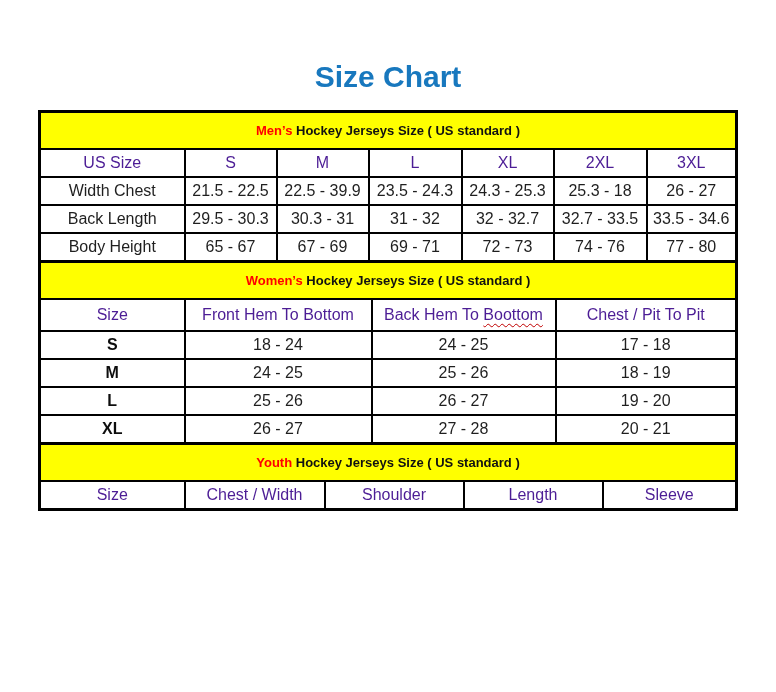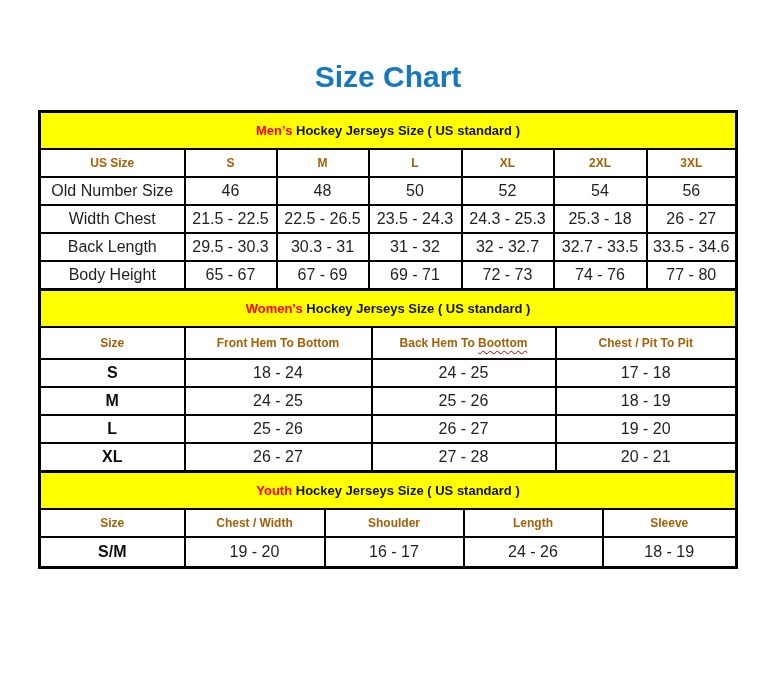--- a/index.html
+++ b/index.html
@@ -45,23 +45,23 @@
   tr.section-header td {
     background: var(--header-yellow, #FFFF00);
     height: 35px;
     font-size: 13px;
     font-weight: bold;
     color: #111;
   }
   tr.section-header .accent { color: var(--accent-red, #FF0000); }
   tr.col-header th {
     height: 26px;
-    font-size: 12px;
-    font-weight: bold;
-    color: #a16207;
+    font-size: 16px;
+    font-weight: normal;
+    color: #4c1d95;
   }
   .womens tr.col-header th { height: 30px; }
   td.data-cell, td.row-label {
     height: 26px;
     font-size: 16px;
     font-weight: normal;
     color: #1f1f1f;
   }
   .youth td.data-cell, .youth td.row-label { height: 28px; }
   td.row-label.bold-label { font-weight: bold; color: #0d0d0d; }
@@ -99,32 +99,23 @@
         <tr class="col-header">
           <th>US Size</th>
           <th>S</th>
           <th>M</th>
           <th>L</th>
           <th>XL</th>
           <th>2XL</th>
           <th>3XL</th>
         </tr>
         <tr>
-          <td class="row-label">Old Number Size</td>
-          <td class="data-cell">46</td>
-          <td class="data-cell">48</td>
-          <td class="data-cell">50</td>
-          <td class="data-cell">52</td>
-          <td class="data-cell">54</td>
-          <td class="data-cell">56</td>
-        </tr>
-        <tr>
           <td class="row-label">Width Chest</td>
           <td class="data-cell">21.5 - 22.5</td>
-          <td class="data-cell">22.5 - 26.5</td>
+          <td class="data-cell">22.5 - 39.9</td>
           <td class="data-cell">23.5 - 24.3</td>
           <td class="data-cell">24.3 - 25.3</td>
           <td class="data-cell">25.3 - 18</td>
           <td class="data-cell">26 - 27</td>
         </tr>
         <tr>
           <td class="row-label">Back Length</td>
           <td class="data-cell">29.5 - 30.3</td>
           <td class="data-cell">30.3 - 31</td>
           <td class="data-cell">31 - 32</td>
@@ -200,24 +191,17 @@
         <tr class="section-header">
           <td colspan="5"><span class="accent">Youth</span><span> Hockey Jerseys Size ( US standard )</span></td>
         </tr>
         <tr class="col-header">
           <th>Size</th>
           <th>Chest / Width</th>
           <th>Shoulder</th>
           <th>Length</th>
           <th>Sleeve</th>
         </tr>
-        <tr>
-          <td class="row-label bold-label">S/M</td>
-          <td class="data-cell">19 - 20</td>
-          <td class="data-cell">16 - 17</td>
-          <td class="data-cell">24 - 26</td>
-          <td class="data-cell">18 - 19</td>
-        </tr>
       </tbody>
     </table>
 
   </div>
 </div>
 
 </body></html>

